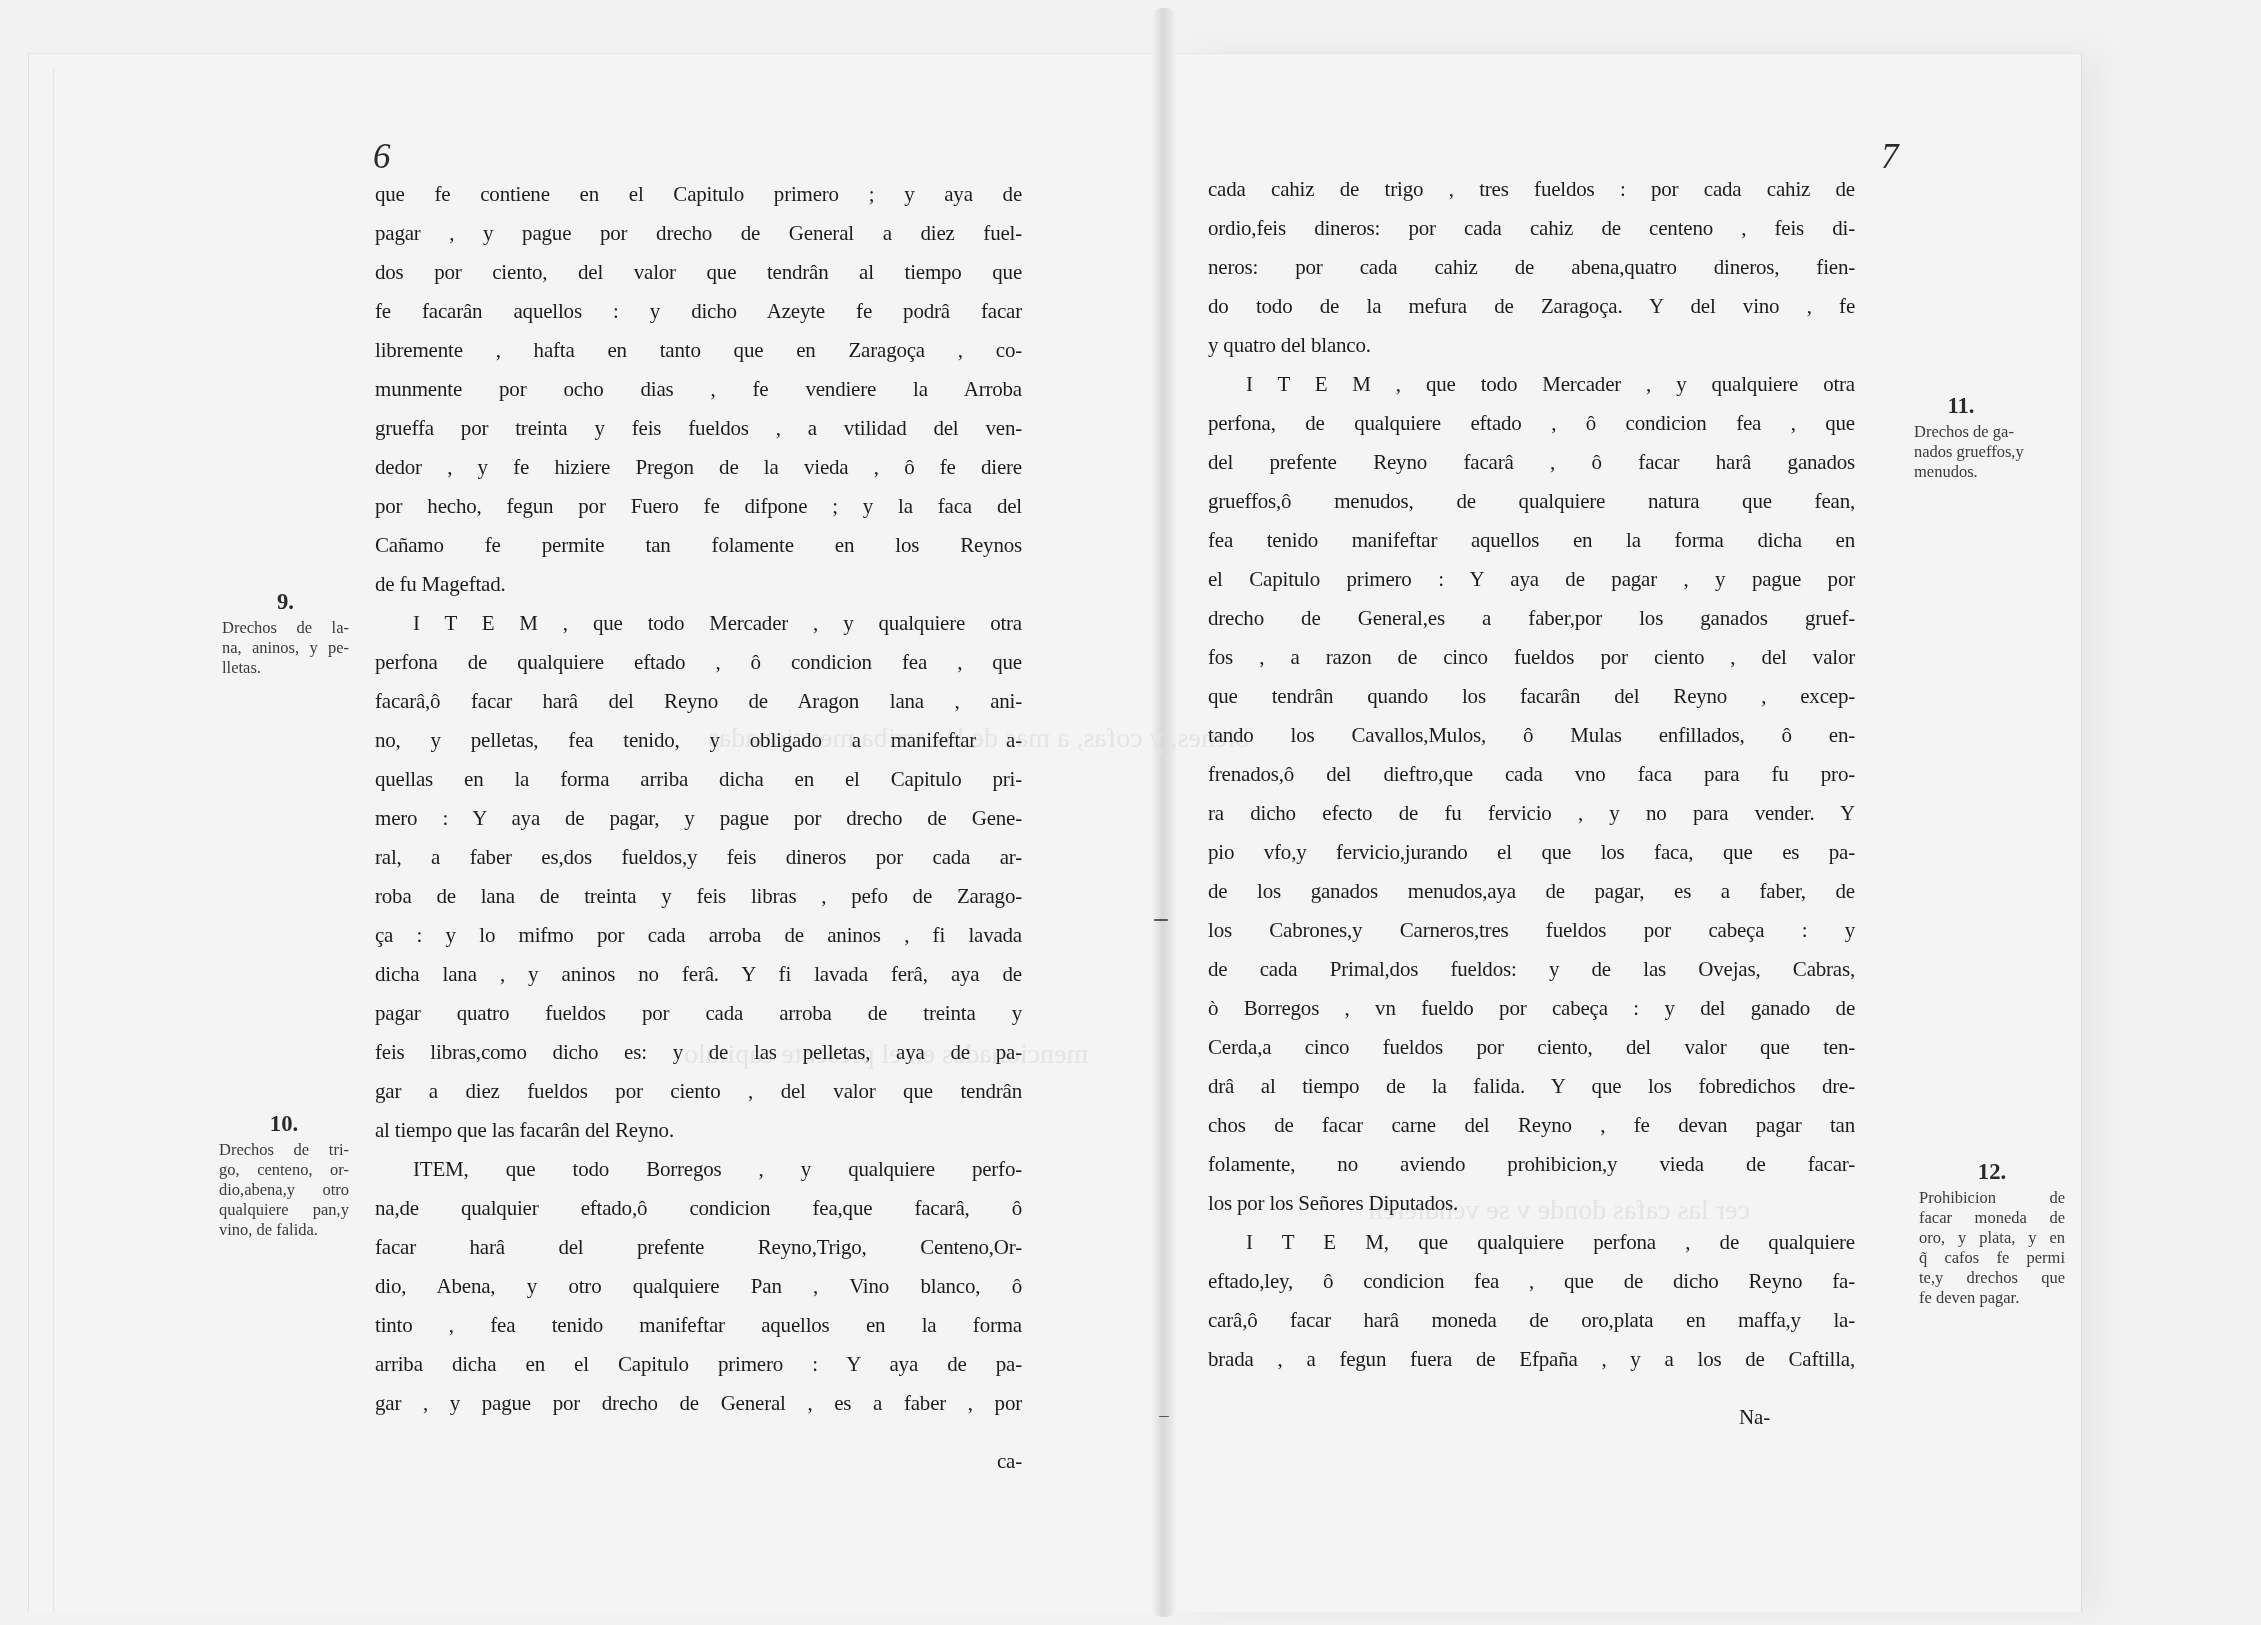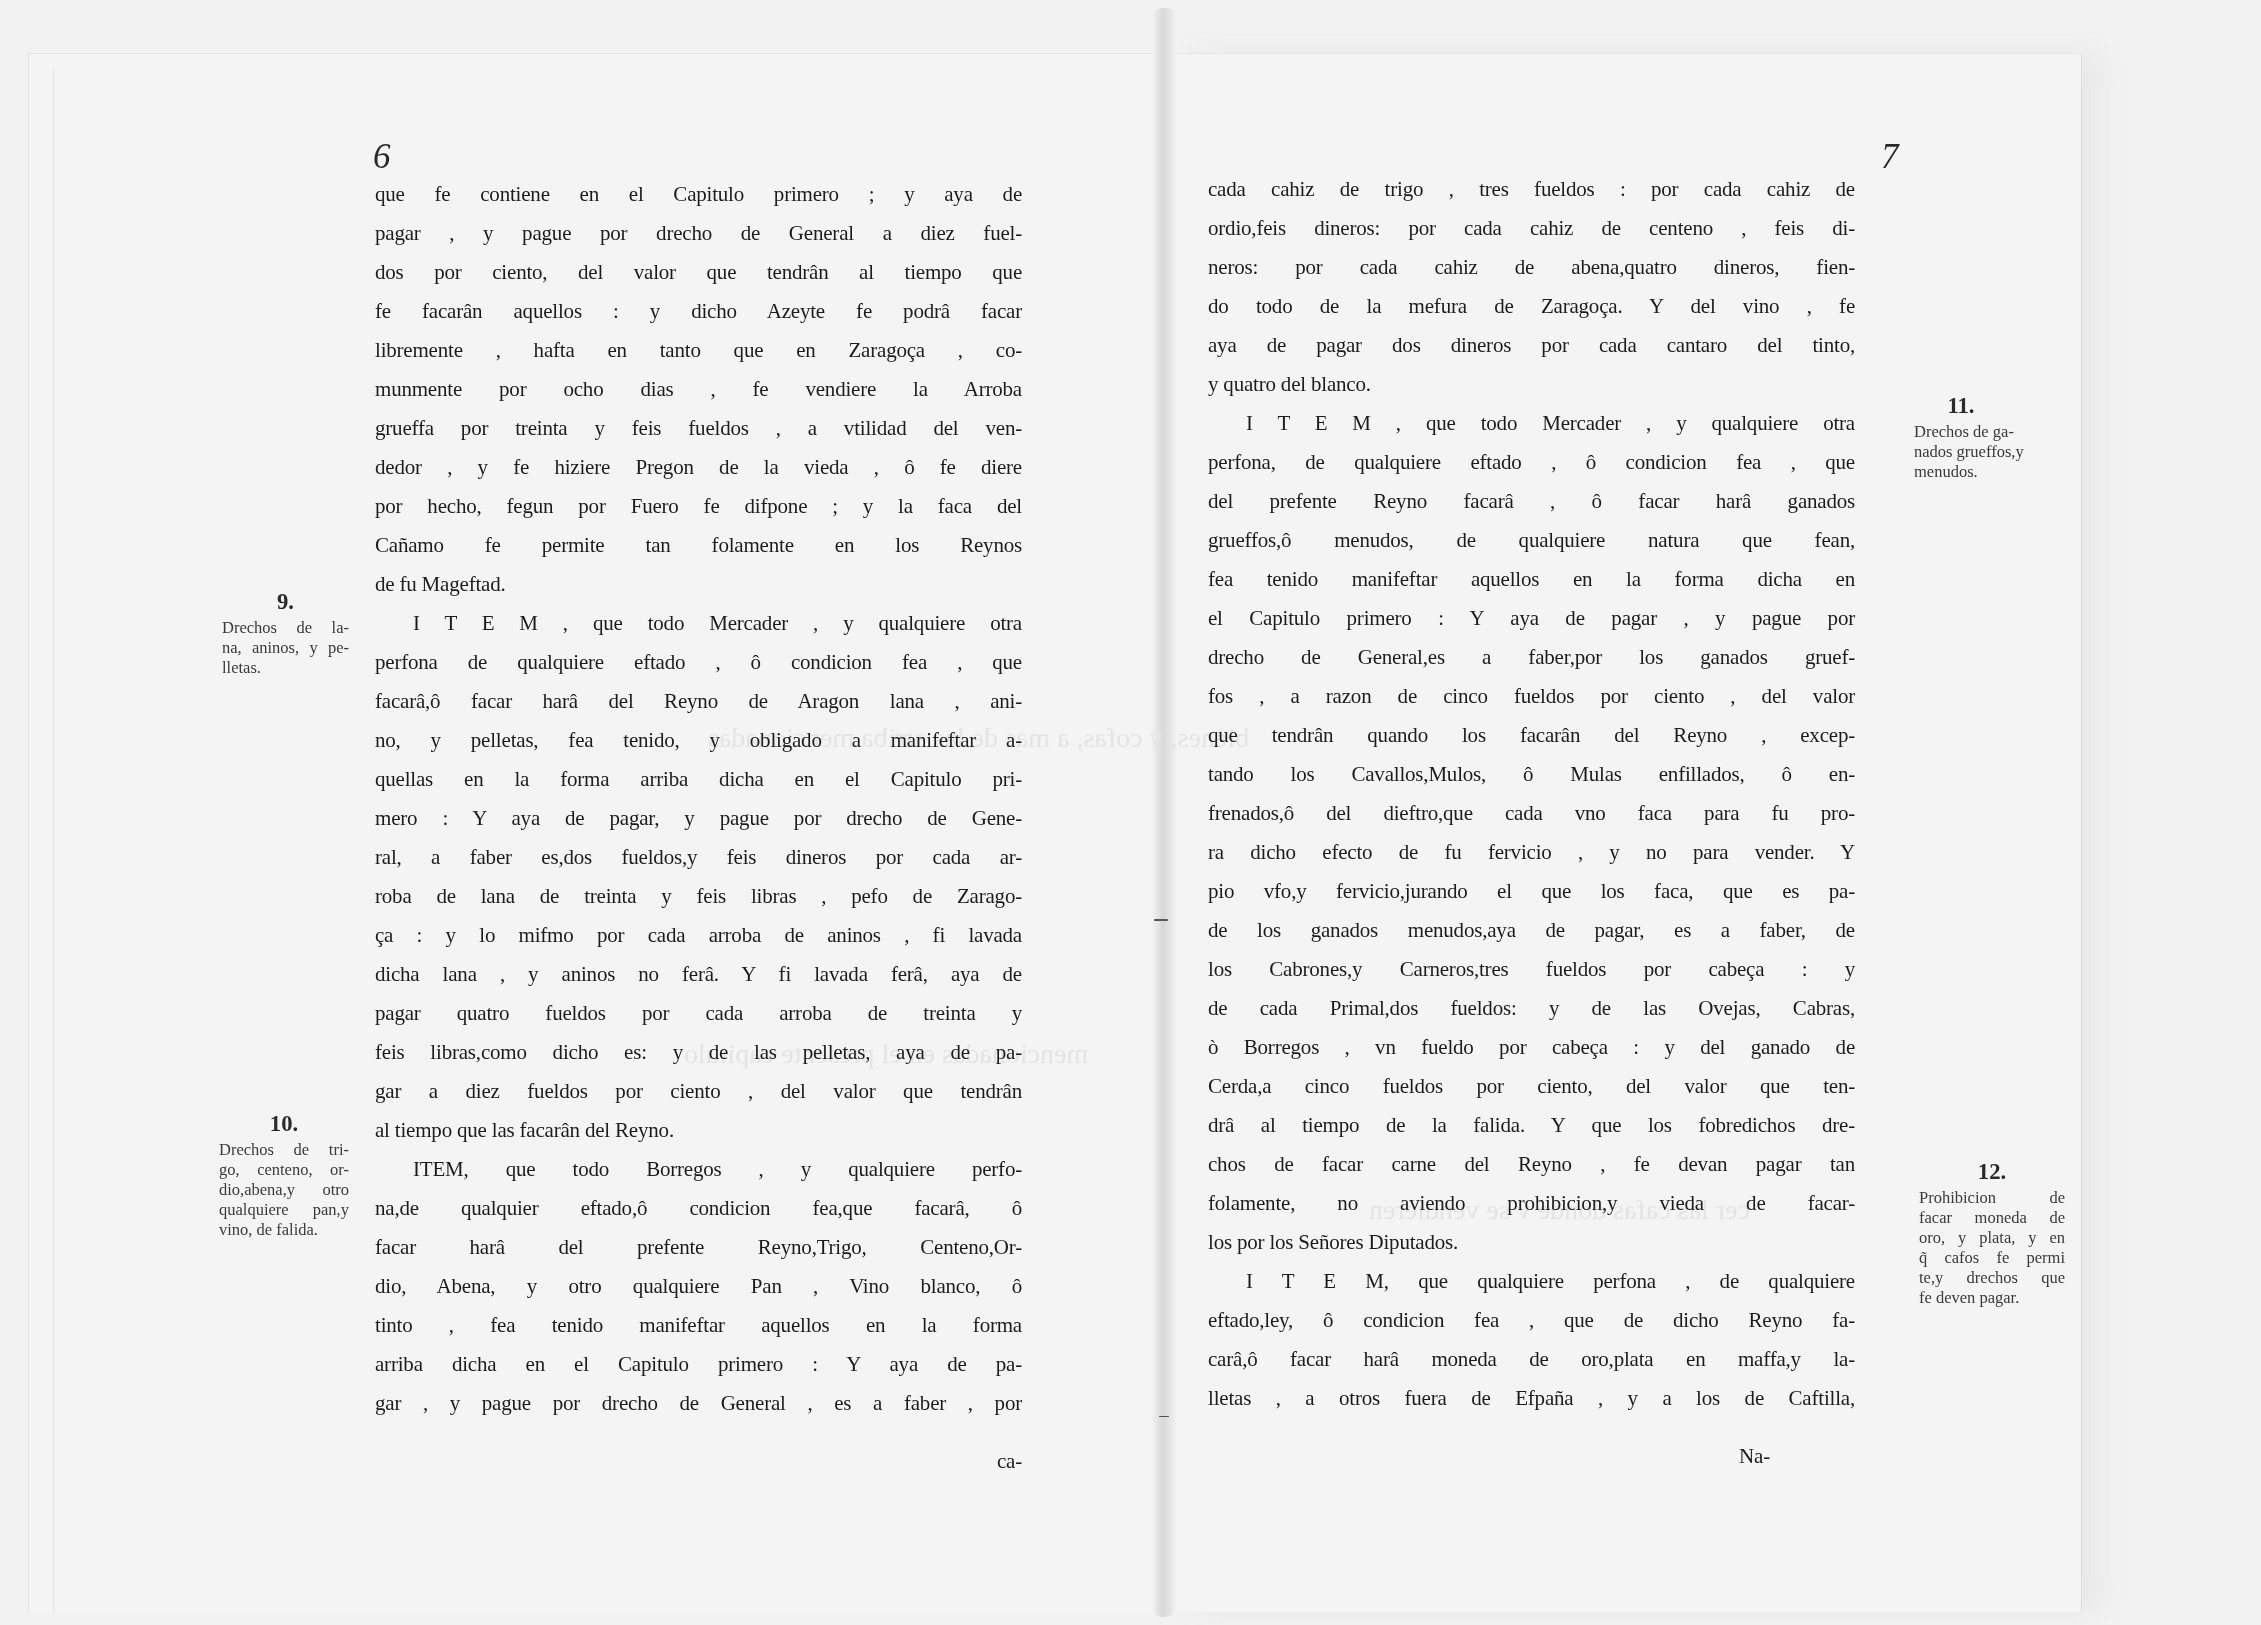--- a/index.html
+++ b/index.html
@@ -208,21 +208,20 @@
   <span class="note-line last">vino, de falida.</span>
 </div>
 
 <div class="page-number" style="left:1881px; top:137px;">7</div>
 
 <div class="text-col" style="left:1208px; top:170px; width:647px;">
   <span class="line">cada cahiz de trigo , tres fueldos : por cada cahiz de</span>
   <span class="line">ordio,feis dineros: por cada cahiz de centeno , feis di-</span>
   <span class="line">neros: por cada cahiz de abena,quatro dineros, fien-</span>
   <span class="line">do todo de la mefura de Zaragoça. Y del vino , fe</span>
-  <span class="line">aya de pagar dos dineros por cada cantaro del tinto,</span>
   <span class="line last">y quatro del blanco.</span>
   <span class="line indent">I T E M , que todo Mercader , y qualquiere otra</span>
   <span class="line">perfona, de qualquiere eftado , ô condicion fea , que</span>
   <span class="line">del prefente Reyno facarâ , ô facar harâ ganados</span>
   <span class="line">grueffos,ô menudos, de qualquiere natura que fean,</span>
   <span class="line">fea tenido manifeftar aquellos en la forma dicha en</span>
   <span class="line">el Capitulo primero : Y aya de pagar , y pague por</span>
   <span class="line">drecho de General,es a faber,por los ganados gruef-</span>
   <span class="line">fos , a razon de cinco fueldos por ciento , del valor</span>
   <span class="line">que tendrân quando los facarân del Reyno , excep-</span>
@@ -235,21 +234,21 @@
   <span class="line">de cada Primal,dos fueldos: y de las Ovejas, Cabras,</span>
   <span class="line">ò Borregos , vn fueldo por cabeça : y del ganado de</span>
   <span class="line">Cerda,a cinco fueldos por ciento, del valor que ten-</span>
   <span class="line">drâ al tiempo de la falida. Y que los fobredichos dre-</span>
   <span class="line">chos de facar carne del Reyno , fe devan pagar tan</span>
   <span class="line">folamente, no aviendo prohibicion,y vieda de facar-</span>
   <span class="line last">los por los Señores Diputados.</span>
   <span class="line indent">I T E M, que qualquiere perfona , de qualquiere</span>
   <span class="line">eftado,ley, ô condicion fea , que de dicho Reyno fa-</span>
   <span class="line">carâ,ô facar harâ moneda de oro,plata en maffa,y la-</span>
-  <span class="line">lletas , a otros fuera de Efpaña , y a los de Caftilla,</span>
+  <span class="line">brada , a fegun fuera de Efpaña , y a los de Caftilla,</span>
   <span class="line catchword" style="padding-right:85px;">Na-</span>
 </div>
 
 <div class="margin-note" style="left:1914px; top:394px; width:94px;">
   <span class="note-num">11.</span>
   <span class="note-line">Drechos de ga-</span>
   <span class="note-line">nados grueffos,y</span>
   <span class="note-line last">menudos.</span>
 </div>
 

